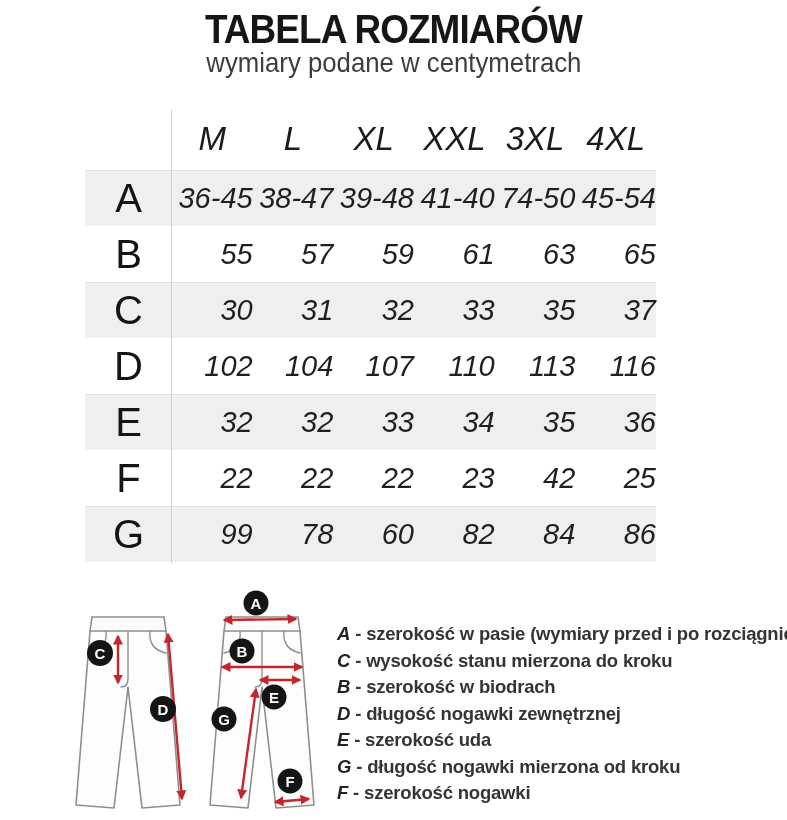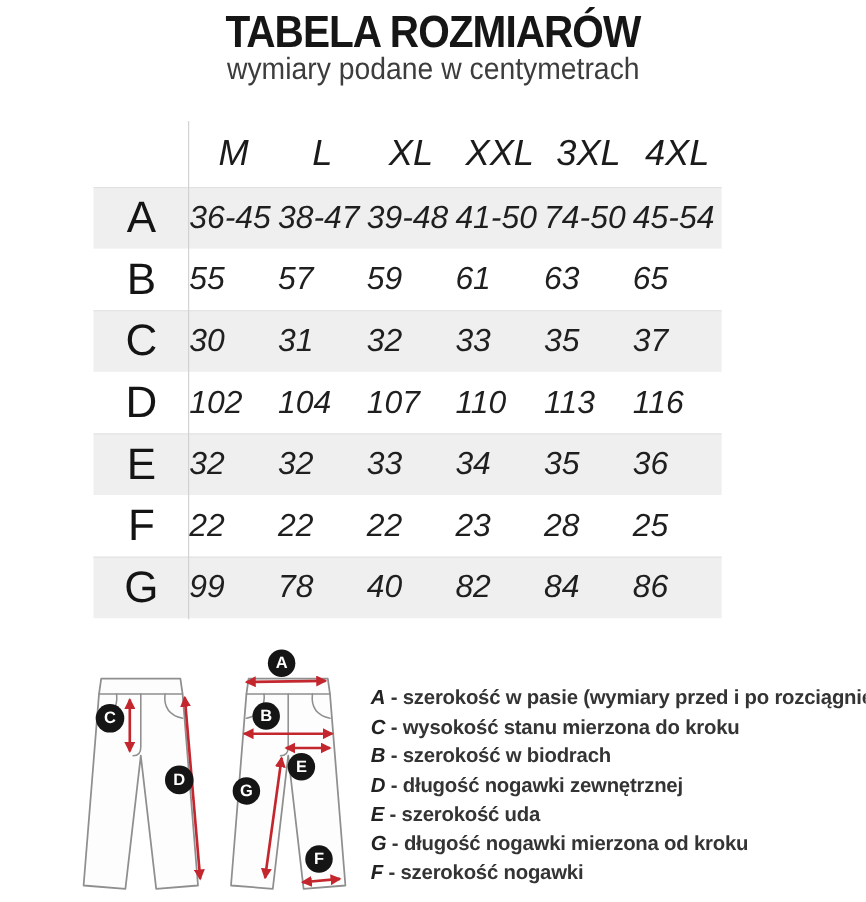--- a/index.html
+++ b/index.html
@@ -42,21 +42,21 @@
   }
   .thead,.trow{display:grid;grid-template-columns:87px repeat(6,1fr);align-items:center;}
   .thead{height:62px;}
   .trow{height:56px;}
   .trow.alt{background:var(--row-alt);border-top:1px solid var(--row-alt-border);box-sizing:border-box;}
   .header-cell{
     text-align:center;font-style:italic;font-size:33px;font-weight:400;
     color:#1b1b1b;letter-spacing:0px;
   }
   .row-label{text-align:center;font-size:40px;font-weight:400;color:#141414;}
-  .cell{text-align:left;font-style:italic;font-size:29px;color:#1f1f1f;}
+  .cell{text-align:right;font-style:italic;font-size:29px;color:#1f1f1f;}
 
   
   .diagram{position:absolute;left:60px;top:589px;width:272px;height:231px;}
   .pants-svg{position:absolute;top:0;}
   .pants-svg.front{left:2px;}
   .pants-svg.measure{left:136px;}
   .pants-outline{fill:#fdfdfd;stroke:var(--outline-gray);stroke-width:1.6;stroke-linejoin:round;}
   .pants-seam{fill:none;stroke:var(--outline-gray);stroke-width:1.4;stroke-linecap:round;}
   .arrow-line{stroke:var(--arrow-red);stroke-width:2.4;fill:none;}
   .arrow-head{fill:var(--arrow-red);}
@@ -96,21 +96,21 @@
       <div class="header-cell">XXL</div>
       <div class="header-cell">3XL</div>
       <div class="header-cell">4XL</div>
     </div>
 
     <div class="trow alt">
       <div class="row-label">A</div>
       <div class="cell">36-45</div>
       <div class="cell">38-47</div>
       <div class="cell">39-48</div>
-      <div class="cell">41-50</div>
+      <div class="cell">41-40</div>
       <div class="cell">74-50</div>
       <div class="cell">45-54</div>
     </div>
 
     <div class="trow">
       <div class="row-label">B</div>
       <div class="cell">55</div>
       <div class="cell">57</div>
       <div class="cell">59</div>
       <div class="cell">61</div>
@@ -147,29 +147,29 @@
       <div class="cell">35</div>
       <div class="cell">36</div>
     </div>
 
     <div class="trow">
       <div class="row-label">F</div>
       <div class="cell">22</div>
       <div class="cell">22</div>
       <div class="cell">22</div>
       <div class="cell">23</div>
-      <div class="cell">28</div>
+      <div class="cell">42</div>
       <div class="cell">25</div>
     </div>
 
     <div class="trow alt">
       <div class="row-label">G</div>
       <div class="cell">99</div>
       <div class="cell">78</div>
-      <div class="cell">40</div>
+      <div class="cell">60</div>
       <div class="cell">82</div>
       <div class="cell">84</div>
       <div class="cell">86</div>
     </div>
   </section>
 
   <section class="diagram">
 
     <svg class="pants-svg front" width="132" height="230" viewBox="0 0 132 230">
       <defs>

